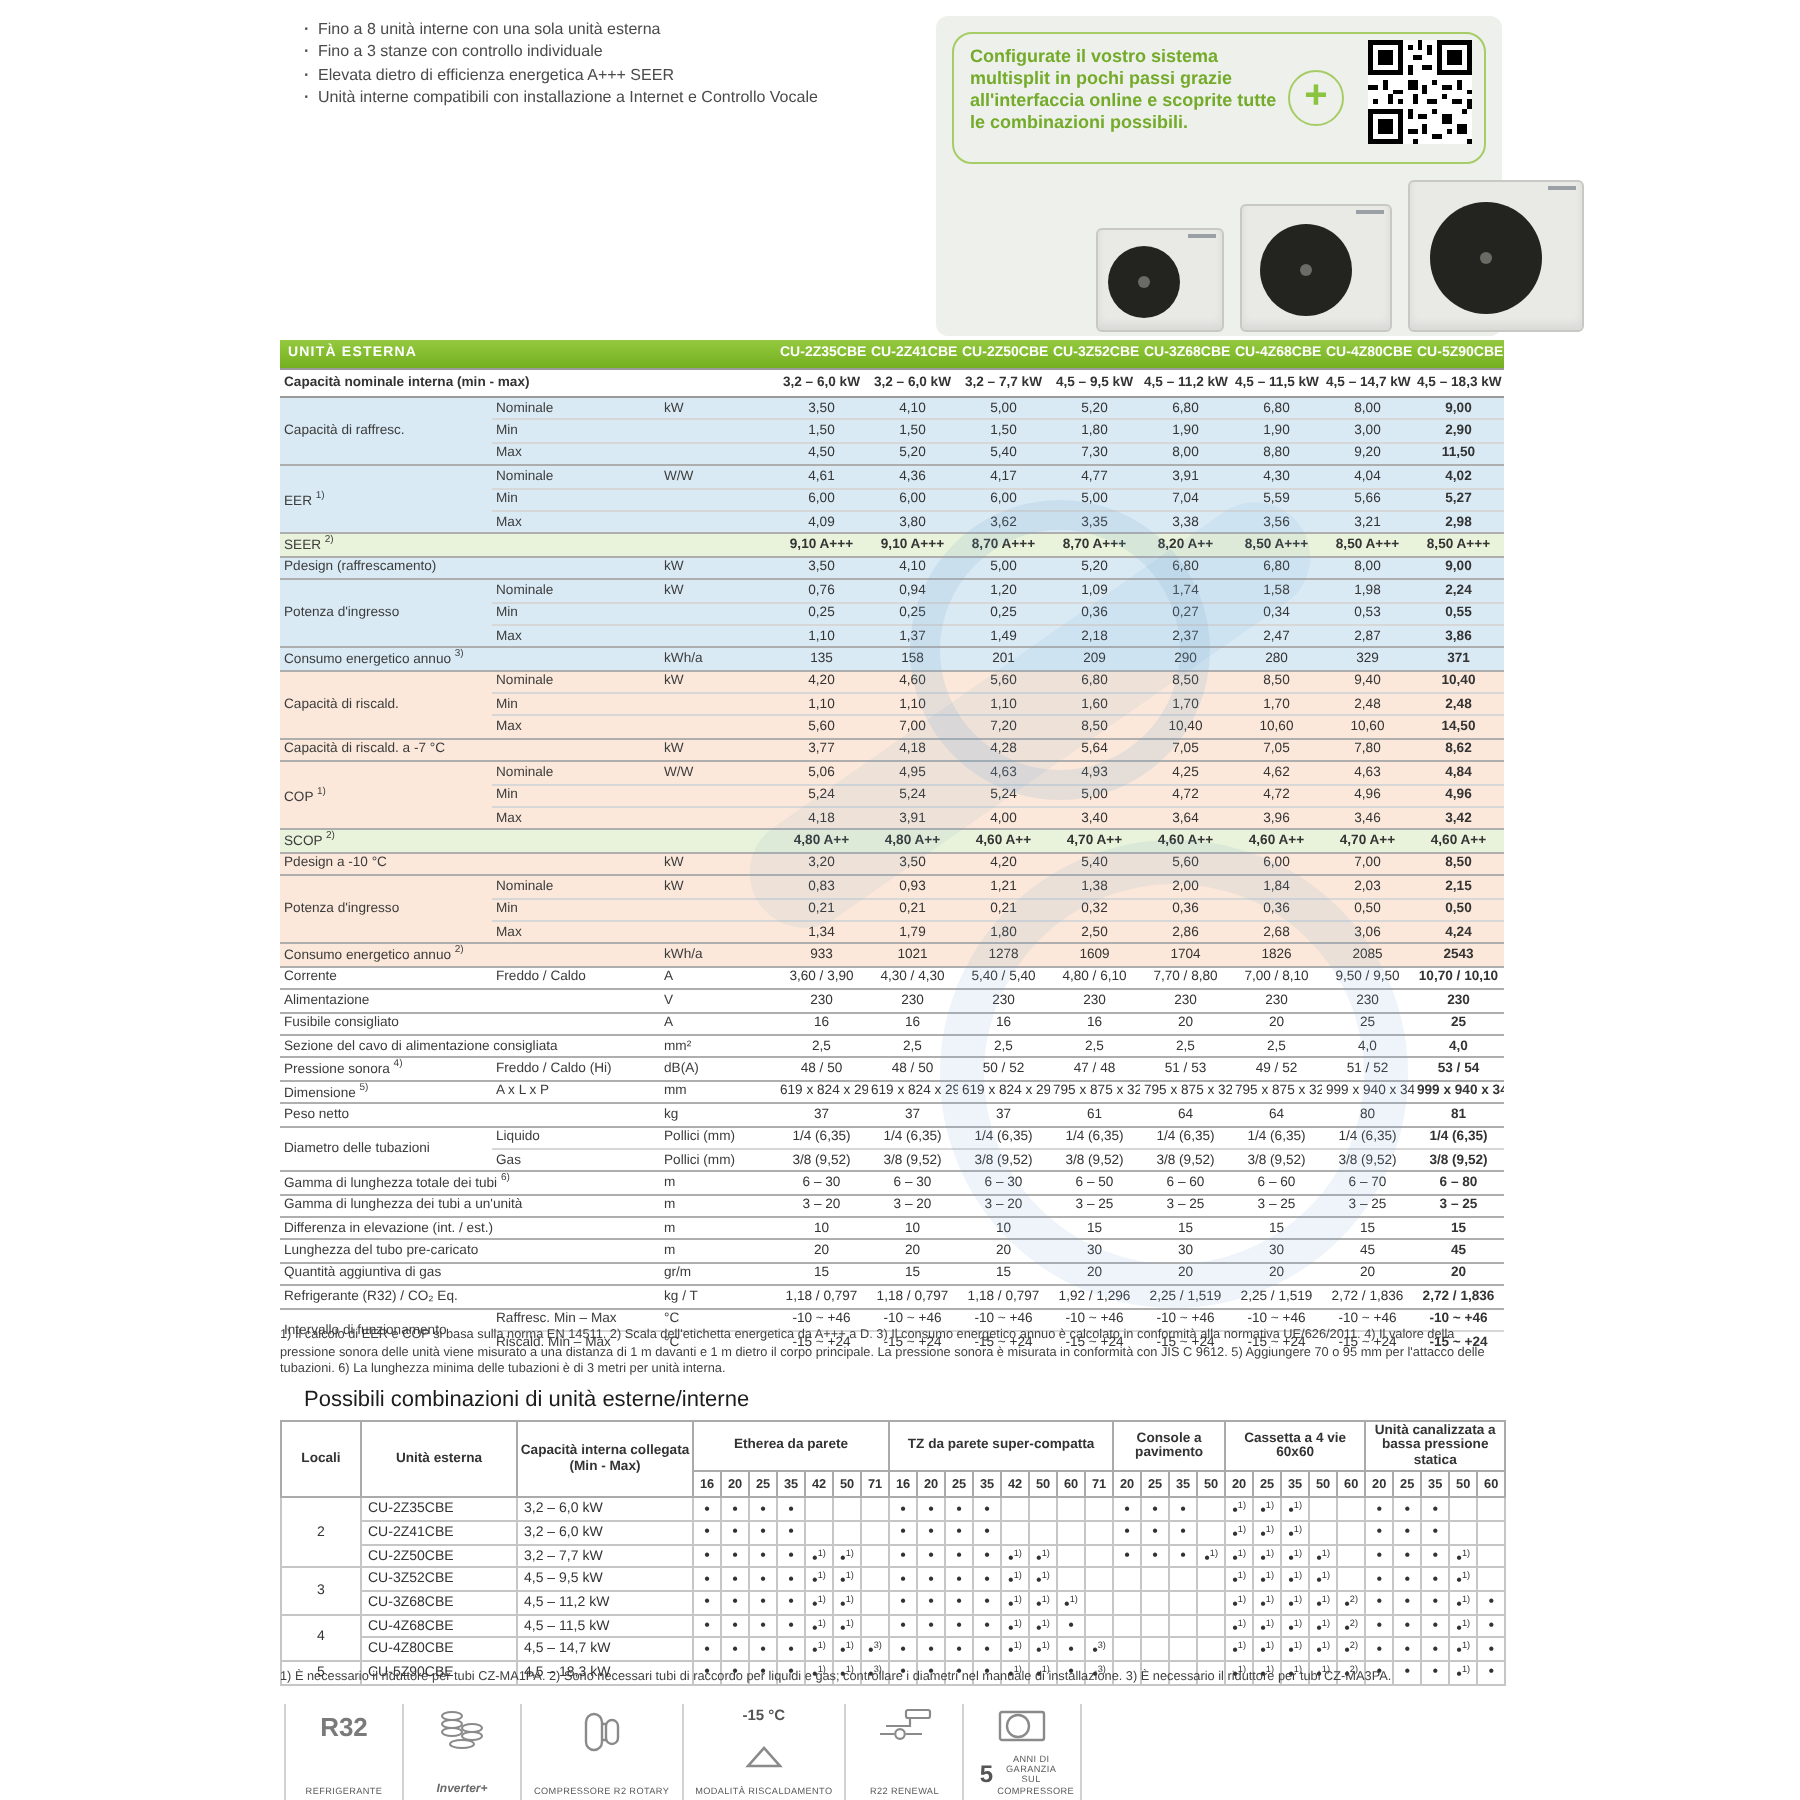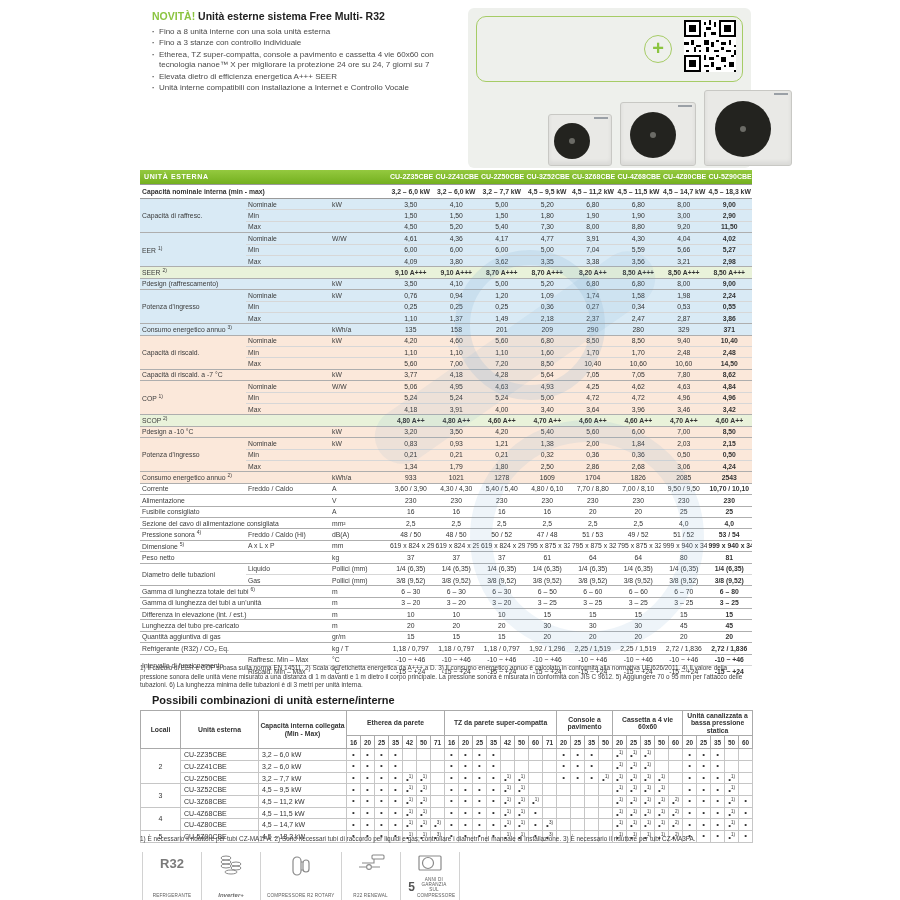--- a/index.html
+++ b/index.html
@@ -47,21 +47,21 @@
   #spec tr.grn{background:#e9f2da;}
   #spec tr.wht{background:#fff;}
   #spec tbody td{border-top:1px solid #d7d7d7;}
   #spec tr.gs td{border-top:1px solid #aeaeae;}
   #spec tr.bold td.dv{font-weight:bold;}
   #spec sup{font-size:5px;vertical-align:super;}
 
   #spec-foot{left:140px;top:664px;width:612px;font-size:6.4px;color:#3f3f3f;line-height:1.35;}
 
   
-  #combo-title{left:152px;top:694px;width:400px;font-size:11px;font-weight:bold;color:#1c1c1c;}
+  #combo-title{left:152px;top:694px;width:400px;font-size:11px;font-weight:normal;color:#1c1c1c;}
   #combo{left:140px;top:710px;width:612px;border-collapse:collapse;table-layout:fixed;border:1px solid #777;}
   #combo th{font-size:6.8px;font-weight:bold;border:1px solid #aaa;padding:1px;line-height:1.1;background:#fff;}
   #combo th.sz{font-size:6.4px;height:10px;}
   #combo td{border:1px solid #c6c6c6;font-size:7px;text-align:center;height:10.2px;padding:0;background:#fff;}
   #combo td.model,#combo td.capv{text-align:left;padding-left:3px;white-space:nowrap;}
   #combo td.dotc{font-size:8px;line-height:8px;}
   #combo td.gb,#combo th.gb{border-left:1px solid #808080;}
   #combo sup{font-size:4.6px;vertical-align:super;}
   #combo-foot{left:140px;top:835px;width:612px;font-size:6.4px;color:#3f3f3f;}
 
@@ -74,32 +74,31 @@
   .ficon svg{display:block;}
   .script{font-size:6px;color:#6a6a6a;font-style:italic;font-weight:bold;}
   .deg{font-size:7.5px;font-weight:bold;color:#555;line-height:8px;}
   .five{font-size:12px;font-weight:bold;color:#555;margin-right:2px;}
   .wrow{display:flex;align-items:center;}
 </style>
 </head>
 <body>
 
 <div class="abs" id="hdr">
-  <p id="subtitle"><span class="nov">NOVITÀ!</span> <span>Unità esterne sistema Free Multi- R32</span></p>
   <ul id="bullets">
       <li>Fino a 8 unità interne con una sola unità esterna</li>
       <li>Fino a 3 stanze con controllo individuale</li>
-      <li>Etherea, TZ super-compatta, console a pavimento e cassetta 4 vie 60x60 con tecnologia nanoe™ X per migliorare la protezione 24 ore su 24, 7 giorni su 7</li>
       <li>Elevata dietro di efficienza energetica A+++ SEER</li>
       <li>Unità interne compatibili con installazione a Internet e Controllo Vocale</li>
     </ul>
 </div>
 
 <div class="abs" id="promo">
   <div id="promo-inner">
+    <div id="promo-text">Configurate il vostro sistema multisplit in pochi passi grazie all'interfaccia online e scoprite tutte le combinazioni possibili.</div>
     <div id="plus-badge">+</div>
     <svg id="qr" width="52" height="52" viewBox="0 0 21 21" shape-rendering="crispEdges">
       <rect width="21" height="21" fill="#fff"></rect>
       <g fill="#000">
         <path d="M0 0h7v7h-7z M1 1v5h5v-5z" fill-rule="evenodd"></path>
         <path d="M14 0h7v7h-7z M15 1v5h5v-5z" fill-rule="evenodd"></path>
         <path d="M0 14h7v7h-7z M1 15v5h5v-5z" fill-rule="evenodd"></path>
         <rect x="2" y="2" width="3" height="3"></rect>
           <rect x="16" y="2" width="3" height="3"></rect>
           <rect x="2" y="16" width="3" height="3"></rect>
@@ -1095,20 +1094,27 @@
     <svg width="22" height="26" viewBox="0 0 22 26">
       <g fill="none" stroke="#8a8a8a" stroke-width="1.2">
         <rect x="3" y="3" width="8" height="18" rx="4"></rect>
         <rect x="13" y="6" width="6" height="12" rx="3"></rect>
         <path d="M11 8h2M11 16h2"></path>
       </g>
     </svg>
     <div class="lbl">COMPRESSORE R2 ROTARY</div>
   </div>
   <div class="ficon">
+    <div class="deg">-15 °C</div>
+    <svg width="20" height="13" viewBox="0 0 20 13">
+      <path d="M2 12 L10 3 L18 12 Z M4 12 h12" fill="none" stroke="#8a8a8a" stroke-width="1.3"></path>
+    </svg>
+    <div class="lbl">MODALITÀ RISCALDAMENTO</div>
+  </div>
+  <div class="ficon">
     <svg width="30" height="20" viewBox="0 0 30 20">
       <g fill="none" stroke="#8a8a8a" stroke-width="1.1">
         <rect x="16" y="1" width="12" height="4" rx="1"></rect>
         <path d="M18 5 v4 h-12"></path>
         <circle cx="13" cy="13" r="2.4"></circle>
         <path d="M3 13 h7 M16 13 h8"></path>
       </g>
     </svg>
     <div class="lbl">R22 RENEWAL</div>
   </div>

